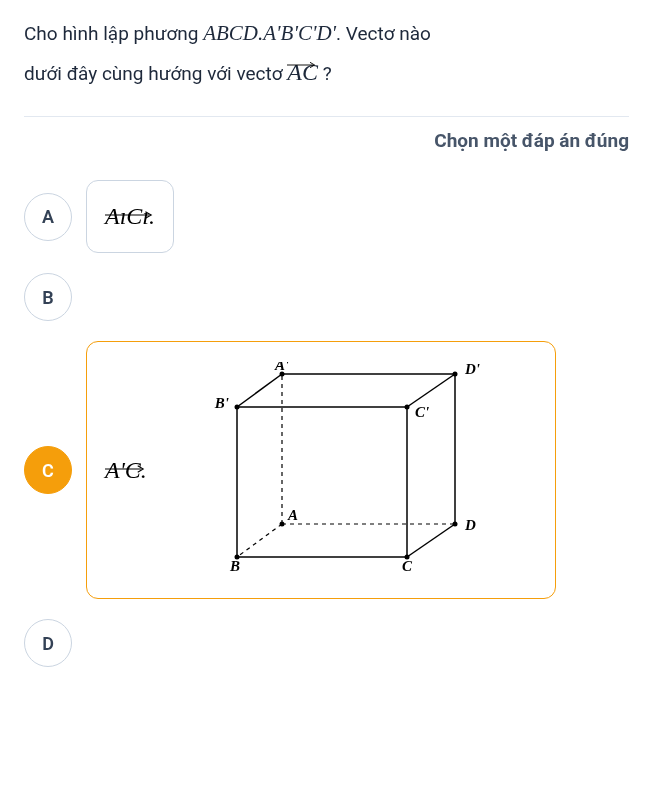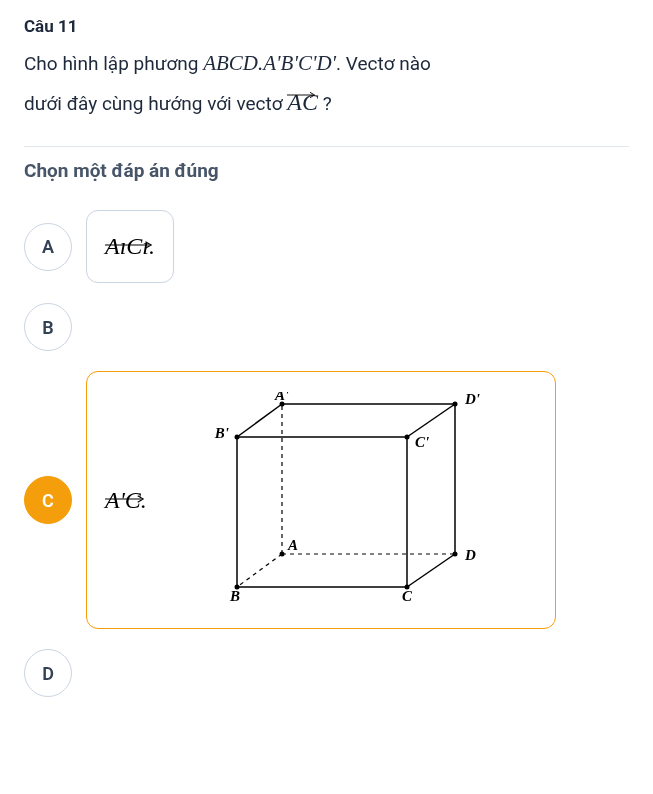--- a/index.html
+++ b/index.html
@@ -43,21 +43,21 @@
       left: 0;
       right: 0;
       height: 10px;
       pointer-events: none;
     }
     .vector-arrow svg {
       width: 100%;
       height: 10px;
     }
     .instruction {
-      text-align: left;
+      text-align: right;
       font-weight: 700;
       font-size: 19px;
       color: #475569;
       margin-bottom: 28px;
     }
     .divider {
       border: none;
       border-top: 1px solid #e2e8f0;
       margin-bottom: 12px;
     }
@@ -118,21 +118,20 @@
       color: #000;
     }
     .cube-diagram {
       flex-shrink: 0;
     }
   </style>
 </head>
 <body>
 
 <div>
-  <div class="question-number">Câu 11</div>
 
   <div class="question-text">
     <span>Cho hình lập phương </span><span class="math">ABCD.A'B'C'D'</span><span>. Vectơ nào</span>
     <br>
     <span>dưới đây cùng hướng với vectơ </span><span class="vector-notation">
       <span class="vector-arrow">
         <svg viewBox="0 0 40 10">
             <line x1="0" y1="5" x2="34" y2="5" stroke="#000" stroke-width="1.2"></line>
             <polyline points="30,1.5 36,5 30,8.5" fill="none" stroke="#000" stroke-width="1.2"></polyline>
           </svg>

